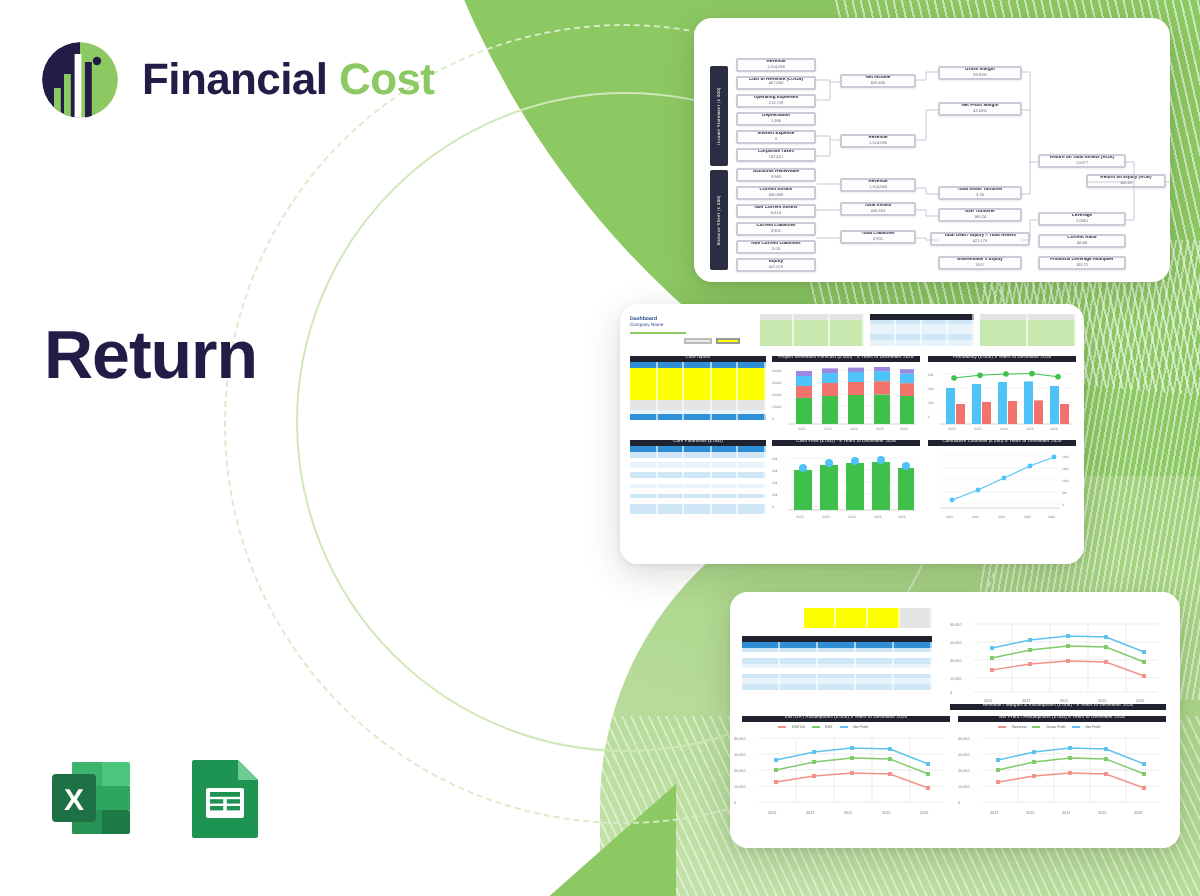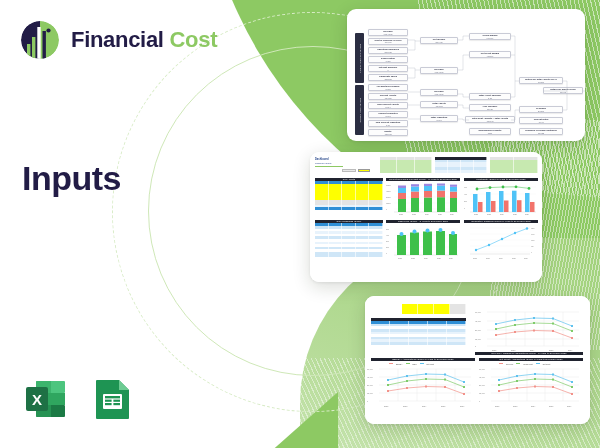--- a/index.html
+++ b/index.html
@@ -170,21 +170,21 @@
         </g>
       </svg>
     </div>
     <div class="logo-text">
       <span>Financial</span>
       <span class="grn">Cost</span>
     </div>
   </div>
 
   <div class="headline">
-    <div>Inputs</div>
+    <div>Return</div>
   </div>
 
   <div class="app-icons">
     <div class="app-icon">
       <svg viewBox="0 0 48 48" width="48" height="48">
         <rect x="14" y="6" width="29" height="12" rx="1" fill="#4CC57E"></rect>
         <rect x="14" y="18" width="29" height="12" fill="#2FA65F"></rect>
         <rect x="14" y="30" width="29" height="12" rx="1" fill="#1B7A45"></rect>
         <rect x="14" y="6" width="15" height="36" fill="#2FA65F" opacity=".55"></rect>
         <rect x="4" y="12" width="22" height="24" rx="2" fill="#1E7145"></rect>

